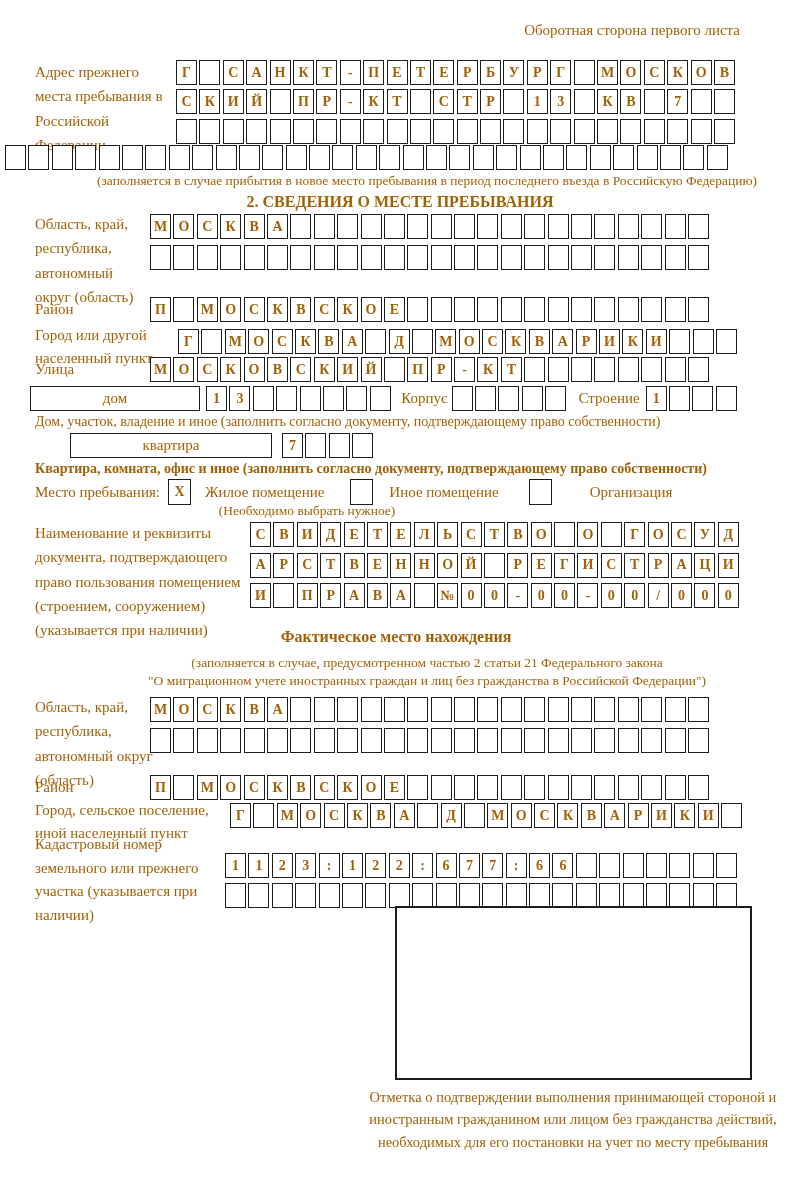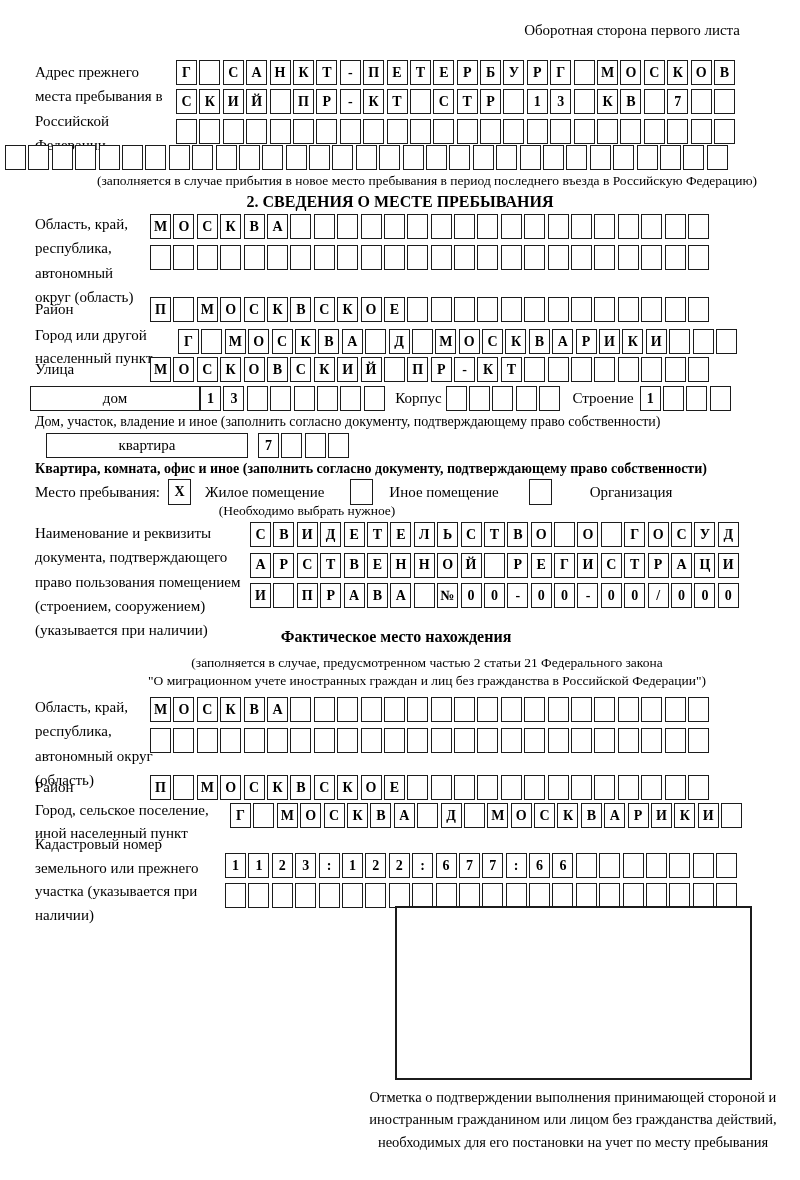--- a/index.html
+++ b/index.html
@@ -2,21 +2,21 @@
 <html><head>
 <meta charset="utf-8">
 <style>
   html,body{margin:0;padding:0;background:#e8e8e8;}
   .page{
     position:relative;
     width:800px;height:1180px;
     background:#ffffff;
     margin:0 auto;
     font-family:"Liberation Serif","DejaVu Serif",serif;
-    color:#000000;
+    color:#a16207;
     overflow:hidden;
   }
   .abs{position:absolute;}
   .lbl{font-size:15px;line-height:1.62;}
   .boxrow{display:flex;}
   .cell{
     flex:none;
     width:19px;height:23px;
     border:1.6px solid #1c1c1c;
     margin-right:2.4px;
@@ -299,21 +299,21 @@
       <div class="cell"></div>
       <div class="cell"></div>
       <div class="cell"></div>
       <div class="cell"></div>
       <div class="cell"></div>
       <div class="cell"></div>
       <div class="cell"></div>
     </div>
 
   <div class="abs" style="top:386px;left:30px;display:flex;align-items:center;">
-    <div class="bigbox" style="width:168px;">дом</div>
+    <div class="bigbox" style="width:168px;margin-right:6px;">дом</div>
     <div class="boxrow">
         <div class="cell">1</div>
         <div class="cell">3</div>
         <div class="cell"></div>
         <div class="cell"></div>
         <div class="cell"></div>
         <div class="cell"></div>
         <div class="cell"></div>
         <div class="cell"></div>
       </div>
@@ -328,21 +328,21 @@
     <div class="inlinelbl" style="margin:0 6px 0 10px;">Строение</div>
     <div class="boxrow">
         <div class="cell">1</div>
         <div class="cell"></div>
         <div class="cell"></div>
         <div class="cell"></div>
       </div>
   </div>
   <div class="abs" style="top:414px;left:35px;font-size:14px;">Дом, участок, владение и иное (заполнить согласно документу, подтверждающему право собственности)</div>
 
-  <div class="abs" style="top:433px;left:22px;display:flex;align-items:center;padding-left:24px;">
+  <div class="abs" style="top:433px;left:46px;display:flex;align-items:center;padding-left:24px;">
     <div class="bigbox" style="width:200px;margin-right:10px;">квартира</div>
     <div class="boxrow">
         <div class="cell">7</div>
         <div class="cell"></div>
         <div class="cell"></div>
         <div class="cell"></div>
       </div>
   </div>
   <div class="abs" style="top:461px;left:35px;font-size:14px;font-weight:bold;">Квартира, комната, офис и иное (заполнить согласно документу, подтверждающему право собственности)</div>
 

